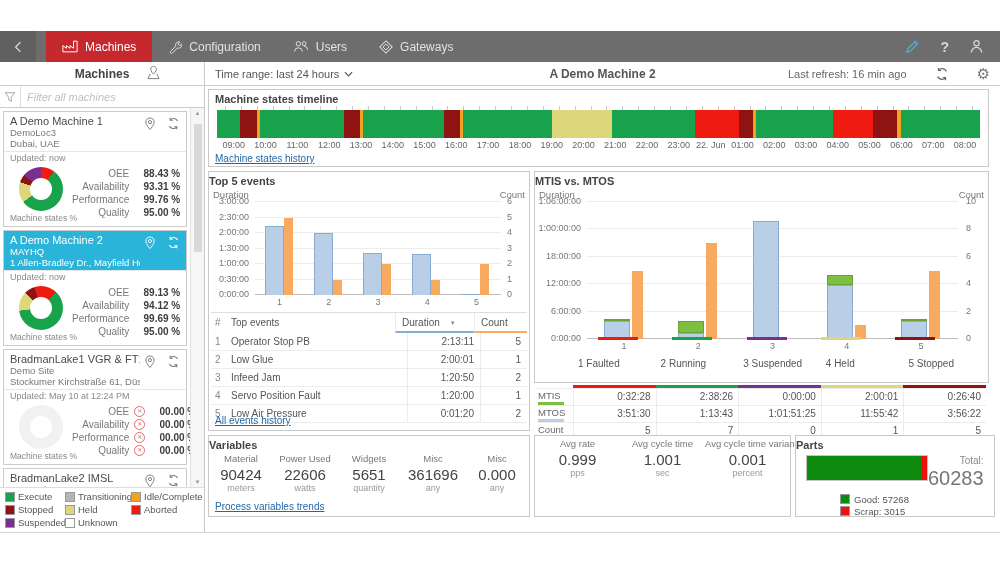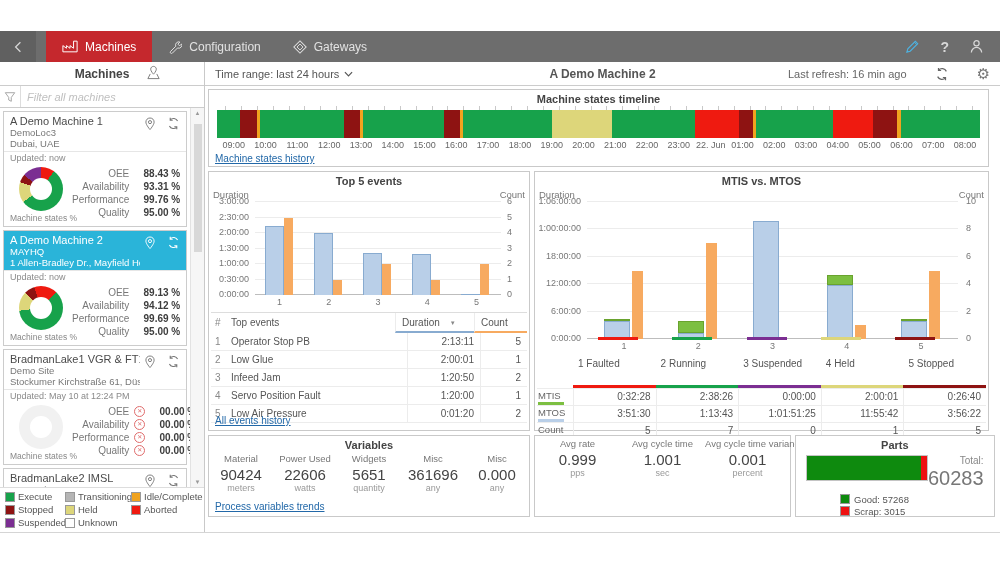--- a/index.html
+++ b/index.html
@@ -57,25 +57,25 @@
   .swatch{width:10px;height:10px;border:1px solid #999;flex:none;box-sizing:border-box;}
   
   .main-header{height:23px;border-bottom:1px solid #ccc;display:flex;align-items:center;padding:0 10px;font-size:11px;color:#555;position:relative;flex:none;}
   .time-range{display:flex;align-items:center;gap:5px;cursor:pointer;z-index:1;}
   .main-title{position:absolute;left:0;right:0;text-align:center;font-weight:bold;font-size:12px;color:#555;}
   .header-right{margin-left:auto;display:flex;align-items:center;gap:28px;color:#666;z-index:1;}
   .gear{font-size:15px;color:#777;line-height:14px;cursor:pointer;}
   
   .content{padding:3px 11px 0 3px;}
   .panel{border:1px solid #c9c9c9;background:#fff;position:relative;box-sizing:border-box;}
-  .panel-title{text-align:center;font-weight:bold;font-size:11px;color:#444;padding-top:3px;height:15px;box-sizing:border-box;}
+  .panel-title{font-weight:bold;font-size:11px;color:#444;padding-top:3px;height:15px;box-sizing:border-box;}
   .tl-panel{height:78px;margin-bottom:4px;padding:0 6px;}
   .row2{display:flex;gap:4px;margin-bottom:4px;}
   .top5-panel{width:322px;height:260px;flex:none;}
-  .mtis-panel{flex:1;height:260px;}
+  .mtis-panel{flex:1;height:212px;}
   .row3{display:flex;gap:4px;}
   .var-panel{width:322px;height:82px;flex:none;}
   .kpi-panel{width:257px;height:82px;flex:none;}
   .parts-panel{flex:1;height:82px;}
   .link{color:#2268a8;text-decoration:underline;font-size:10px;cursor:pointer;}
   .abs-link{position:absolute;left:6px;bottom:4px;}
   
   .tl-marks{position:relative;height:4px;margin:1px 2px 0;}
   .tl-mark{position:absolute;top:0;width:1px;height:4px;background:#c9c9c9;}
   .tl-bar{height:28px;margin:0 2px;display:flex;overflow:hidden;}
@@ -167,20 +167,31 @@
           </span>
           <span>Machines</span>
         </div>
         <div class="nav-tab">
           <span class="nav-ico">
             <svg viewBox="0 0 16 16" width="14" height="14">
               <path d="M13.6 2.4 a3.6 3.6 0 0 0 -4.7 4.7 L3 13 a1.4 1.4 0 0 0 2 2 l5.9-5.9 a3.6 3.6 0 0 0 4.7-4.7 l-2.3 2.3 -2-2 Z" fill="none" stroke="currentColor" stroke-width="1.1"></path>
             </svg>
           </span>
           <span>Configuration</span>
+        </div>
+        <div class="nav-tab">
+          <span class="nav-ico">
+            <svg viewBox="0 0 18 15" width="16" height="13">
+              <circle cx="6" cy="4.4" r="2.5" fill="none" stroke="currentColor" stroke-width="1.1"></circle>
+              <path d="M1.5 13.5 a4.5 4.5 0 0 1 9 0" fill="none" stroke="currentColor" stroke-width="1.1"></path>
+              <circle cx="12.6" cy="4.2" r="2.2" fill="none" stroke="currentColor" stroke-width="1.1"></circle>
+              <path d="M12.2 7 a4.3 4.3 0 0 1 4.4 4.3" fill="none" stroke="currentColor" stroke-width="1.1"></path>
+            </svg>
+          </span>
+          <span>Users</span>
         </div>
         <div class="nav-tab">
           <span class="nav-ico">
             <svg viewBox="0 0 16 16" width="14" height="14">
               <rect x="3" y="3" width="10" height="10" transform="rotate(45 8 8)" fill="none" stroke="currentColor" stroke-width="1.1"></rect>
               <rect x="5.6" y="5.6" width="4.8" height="4.8" transform="rotate(45 8 8)" fill="none" stroke="currentColor" stroke-width="1"></rect>
             </svg>
           </span>
           <span>Gateways</span>
         </div>

